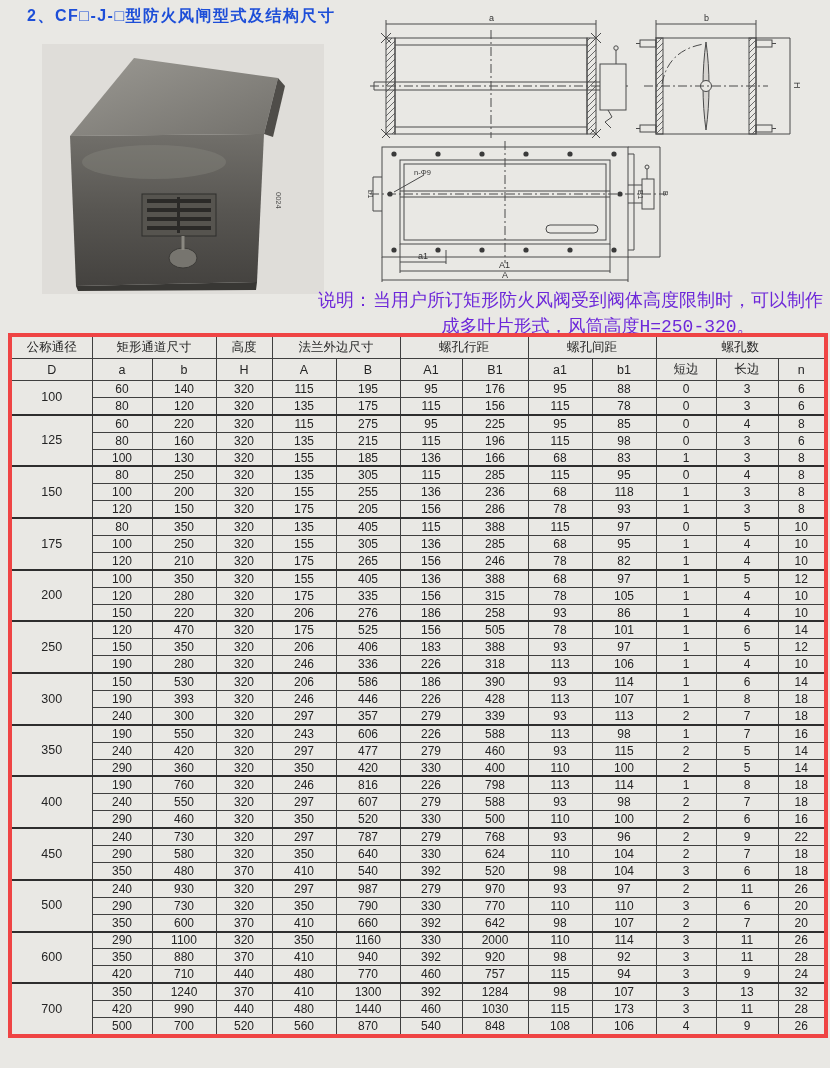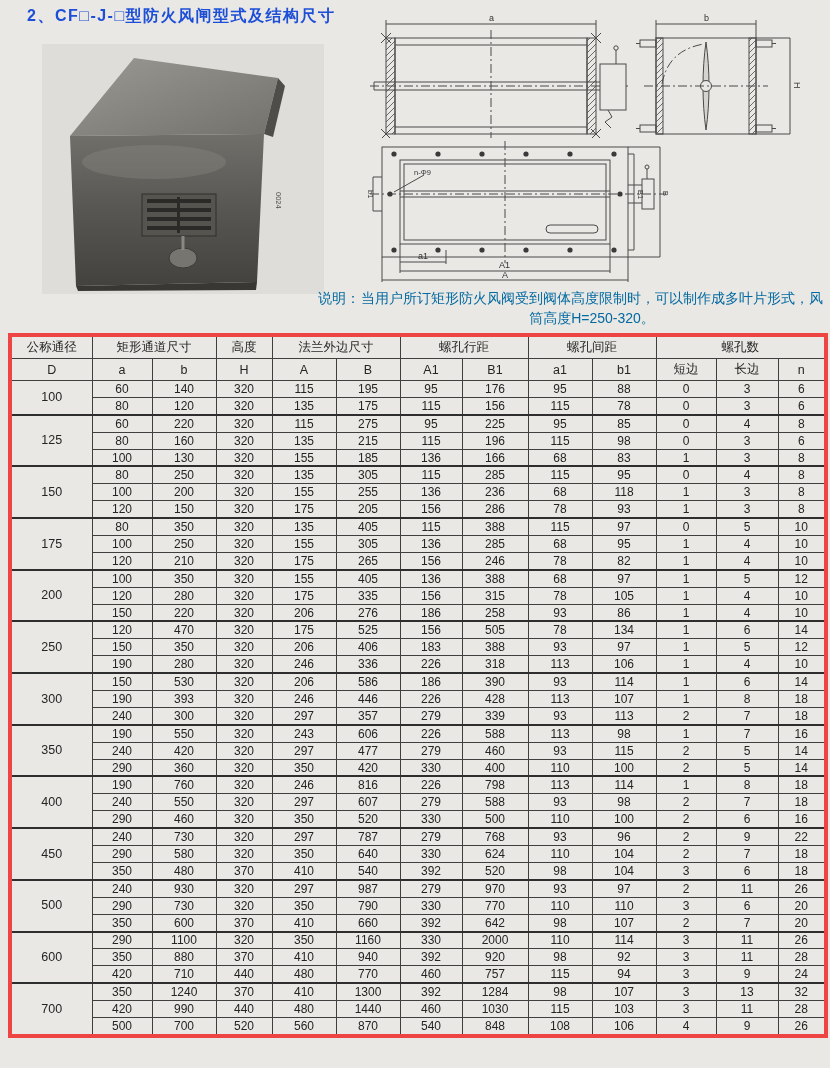--- a/index.html
+++ b/index.html
@@ -12,21 +12,21 @@
   .page-title{
     position:absolute;left:27px;top:6px;
     font-size:16px;font-weight:bold;color:#1d4ed8;letter-spacing:1.5px;
   }
   .photo-wrap{position:absolute;left:42px;top:44px;width:282px;height:250px;}
   .svg-side{position:absolute;left:370px;top:12px;}
   .svg-end{position:absolute;left:622px;top:12px;}
   .svg-flange{position:absolute;left:366px;top:139px;}
   .note{
     position:absolute;left:318px;top:288px;width:506px;
-    font-size:14px;line-height:1.45;color:#0369a1;display:flex;
+    font-size:18px;line-height:1.45;color:#6d28d9;display:flex;font-family:Liberation Mono, monospace;
   }
   .note-label{flex:0 0 auto;white-space:nowrap;}
   .note-text{flex:1 1 auto;text-align:center;}
   table.spec{
     position:absolute;left:8px;top:333px;width:818px;
     border-collapse:collapse;table-layout:fixed;
     border:4px solid #ef4444;
     background:transparent;
   }
   table.spec th,table.spec td{
@@ -459,21 +459,21 @@
       <tr class="group-start">
         <td rowspan="3" class="dcol">250</td>
         <td>120</td>
         <td>470</td>
         <td>320</td>
         <td>175</td>
         <td>525</td>
         <td>156</td>
         <td>505</td>
         <td>78</td>
-        <td>134</td>
+        <td>101</td>
         <td>1</td>
         <td>6</td>
         <td>14</td>
       </tr>
       <tr>
         <td>150</td>
         <td>350</td>
         <td>320</td>
         <td>206</td>
         <td>406</td>
@@ -774,21 +774,21 @@
       </tr>
       <tr>
         <td>420</td>
         <td>990</td>
         <td>440</td>
         <td>480</td>
         <td>1440</td>
         <td>460</td>
         <td>1030</td>
         <td>115</td>
-        <td>103</td>
+        <td>173</td>
         <td>3</td>
         <td>11</td>
         <td>28</td>
       </tr>
       <tr>
         <td>500</td>
         <td>700</td>
         <td>520</td>
         <td>560</td>
         <td>870</td>

